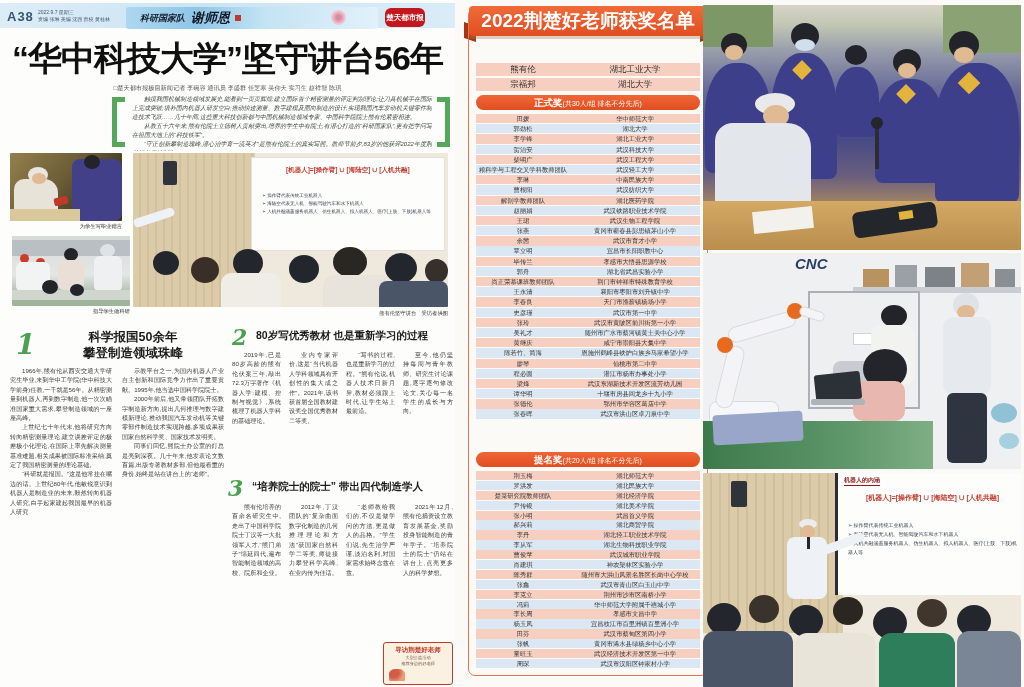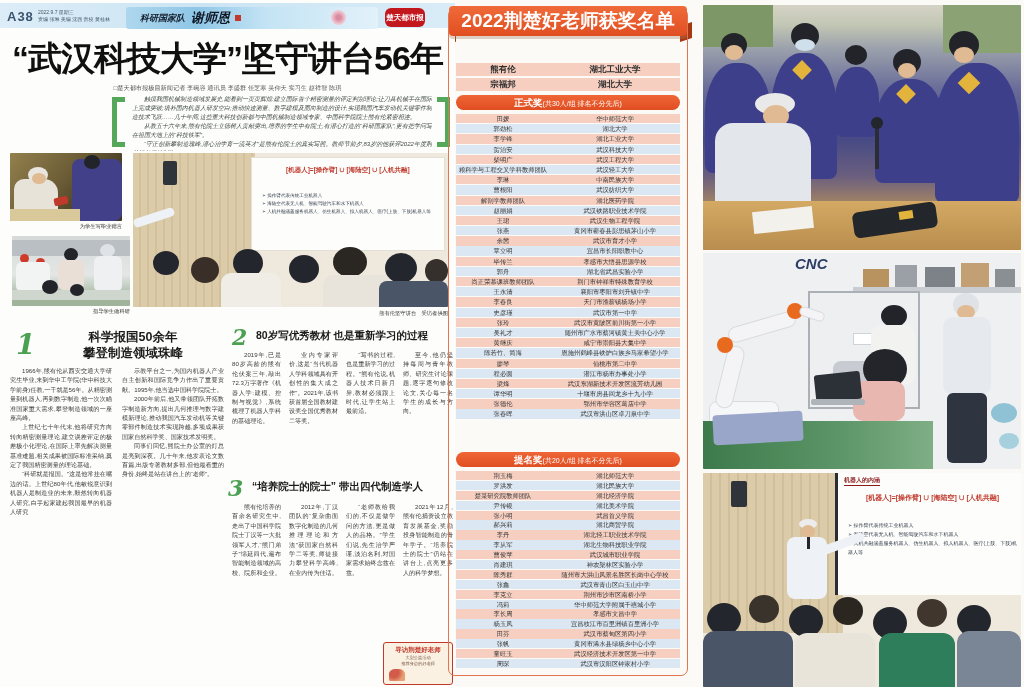--- a/index.html
+++ b/index.html
@@ -55,42 +55,42 @@
 
   
   .promo { left:383px; top:642px; width:70px; height:43px; background:#faf1e2;
     border:1.5px solid #c2392b; border-radius:3px; overflow:hidden; }
   .promo-title { margin-top:3px; text-align:center; font-size:6.5px; font-weight:900; color:#c2392b; }
   .promo-line { text-align:center; font-size:4.2px; line-height:6px; color:#7c5a4a; }
   .promo-art { position:absolute; left:5px; bottom:3px; width:16px; height:12px;
     background:radial-gradient(circle at 30% 30%, #d35b4a 35%, #e79f74 70%); border-radius:40% 40% 10% 10%; }
 
   
-  #awards { left:446px; top:0; width:246px; height:687px; }
+  #awards { left:466px; top:0; width:246px; height:687px; }
   .frame { left:2px; top:8px; width:240px; height:668px; border:1.5px solid #e2754f; border-radius:7px; }
   .ribbon { left:3px; top:6px; width:238px; height:30px;
     background:linear-gradient(180deg,#f06b39,#e04e21);
     border-radius:4px; color:#fff; font-size:19px; font-weight:900; text-align:center; line-height:30px;
     box-shadow:0 3px 0 rgba(166,128,96,.35); }
   .ribbon:before, .ribbon:after { content:""; position:absolute; bottom:-4px; width:12px; height:16px;
     background:#a83612; z-index:-1; }
   .ribbon:before { left:-5px; transform:skewY(18deg); }
   .ribbon:after  { right:-5px; transform:skewY(-18deg); }
   .pill { left:10px; width:224px; height:15px; background:linear-gradient(180deg,#ef6636,#e04e21);
     border-radius:9px; color:#fff; text-align:center; line-height:15px; font-size:9.5px; font-weight:bold; }
   .pill .note { font-size:7px; font-weight:normal; }
   .rows { left:10px; width:224px; }
   .award-row { display:flex; height:9.3px; margin-bottom:0.9px; }
   .rows .award-row:nth-of-type(odd)  { background:#f6cfc1; }
   .rows .award-row:nth-of-type(even) { background:#dbe7f2; }
   .award-row .cell { font-size:6.3px; line-height:9.5px; color:#343434; text-align:center; overflow:hidden; white-space:nowrap; }
   .award-row .name { flex:0 0 42%; }
   .award-row .school { flex:1; }
   .rows.special .award-row { height:13px; margin-bottom:2px; background:#f6cfc1 !important; }
-  .rows.special .cell { font-size:8.5px; line-height:13px; font-weight:bold; color:#2e2e2e; }
+  .rows.special .cell { font-size:8.5px; line-height:13px; font-weight:normal; color:#2e2e2e; }
   .rows.nominee .award-row { margin-bottom:0.6px; }
 
   
   #right-col { left:703px; top:0; width:321px; height:687px; }
   .fig-gown { background:#3e3f8a; border-radius:45% 45% 8px 8px; }
   .hair { background:#22242a; }
   .face { background:#e0ba93; }
   .vneck { background:#e3b43c; }
   .head-dark { background:#23262c; }
 </style>
@@ -107,21 +107,21 @@
     </div>
     <div class="abs masthead">
       <span class="slogan-prefix">科研国家队</span>
       <span class="slogan-main">谢师恩</span>
       <span class="seal"></span>
       <div class="abs flower"></div>
     </div>
     <div class="abs paper-badge">楚天都市报</div>
   </div>
 
-  <div class="abs headline">“武汉科技大学”坚守讲台56年</div>
+  <div class="abs headline">“华中科技大学”坚守讲台56年</div>
   <div class="abs byline">□楚天都市报极目新闻记者 李碗容 通讯员 李盛群 任芝寒 吴仰天 实习生 赵祥智 陈琪</div>
 
   <div class="abs bracket l"></div>
   <div class="abs bracket r"></div>
   <div class="abs lede-wrap">
 
   <p>触摸我国机械制造领域发展史,能看到一页页辉煌:建立国际首个精密测量的评定判别理论;让刀具机械手在国际上完成突破;填补国内机器人研发空白;推动快速测量、数字建模及面向制造的设计,实现我国汽车发动机关键零件制造技术飞跃……几十年间,这些重大科技创新都与中国机械制造领域专家、中国科学院院士熊有伦紧密相连。</p>
       <p>从教五十六年来,熊有伦院士立德树人贡献突出,培养的学生中有院士,有潜心打造的“科研国家队”,更有把学问写在祖国大地上的“科技铁军”。</p>
       <p>“守正创新攀制造瑰峰,潜心治学育一流英才”是熊有伦院士的真实写照。教师节前夕,83岁的他获评2022年度荆楚好老师特别奖。</p>
     </div>

